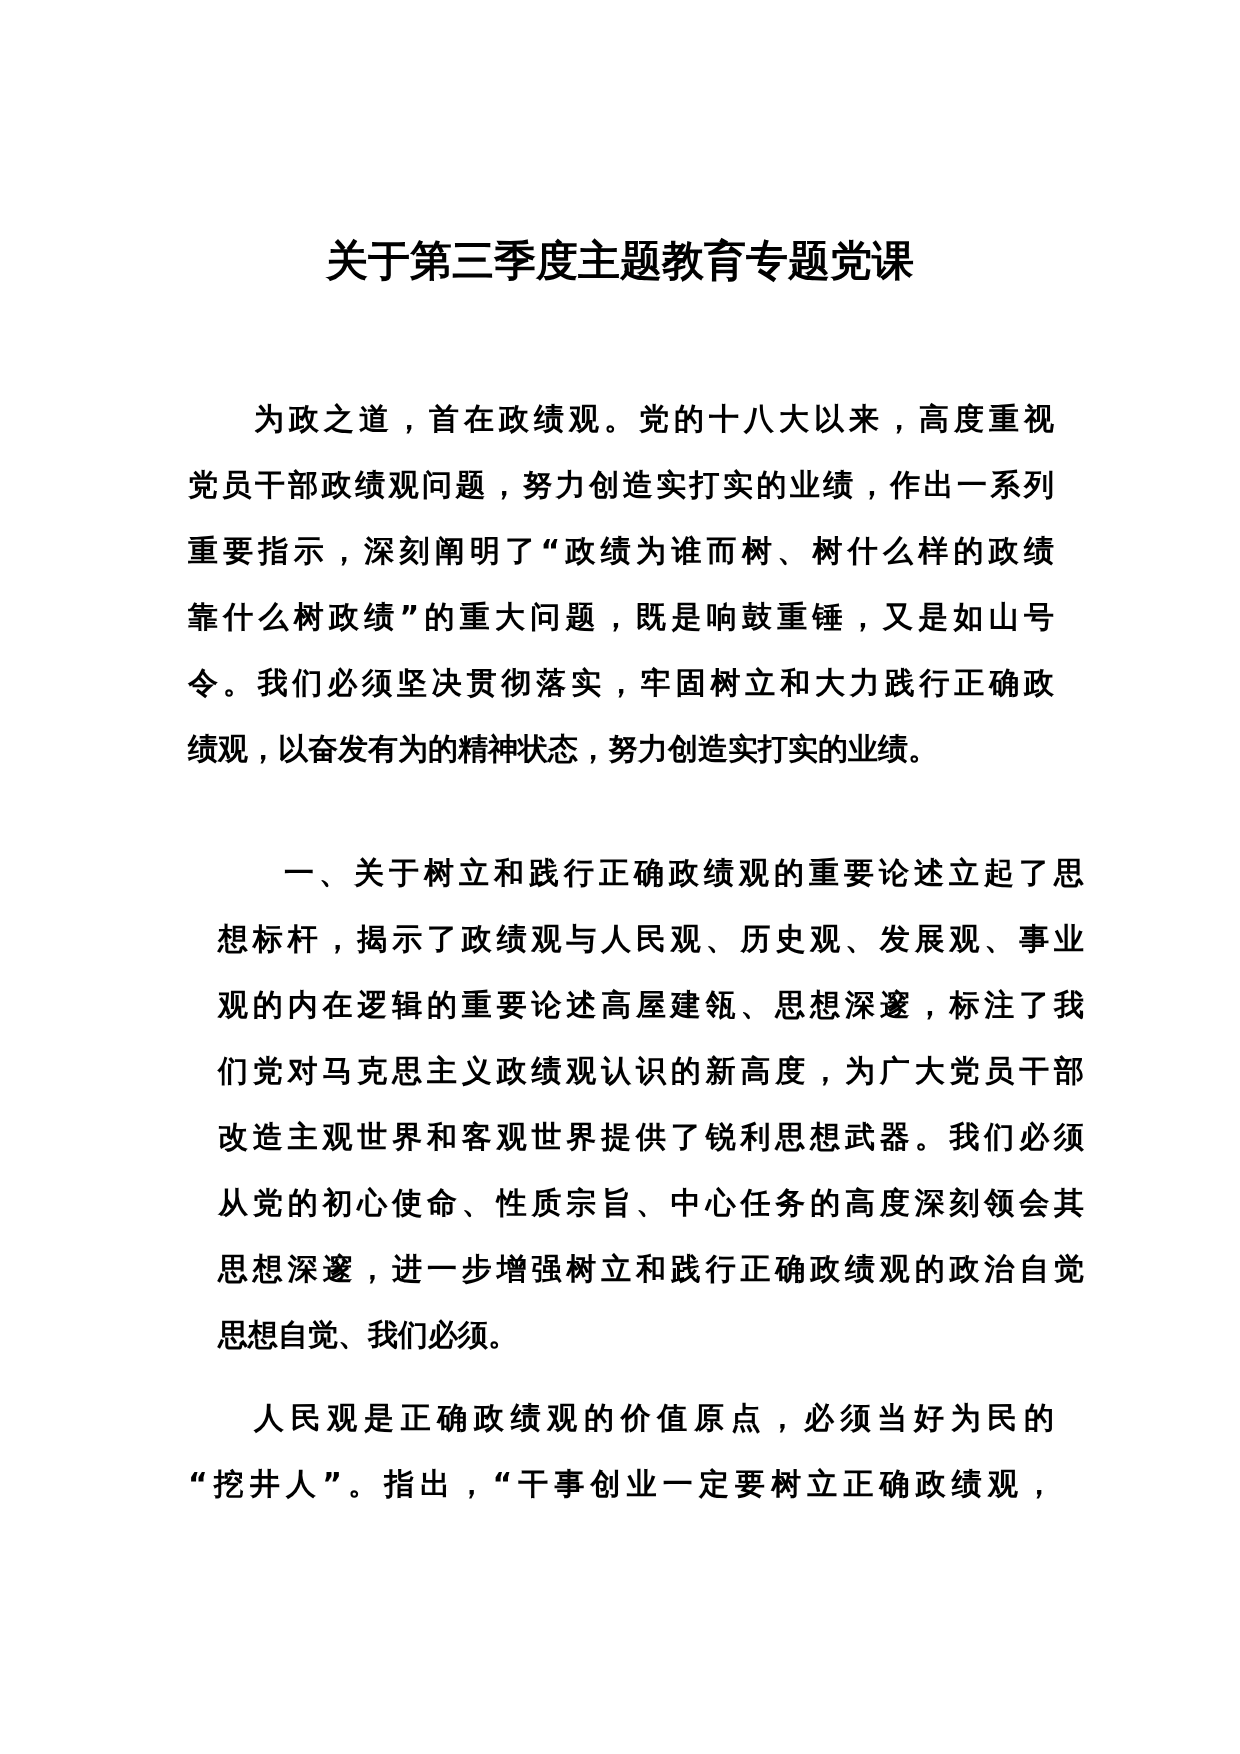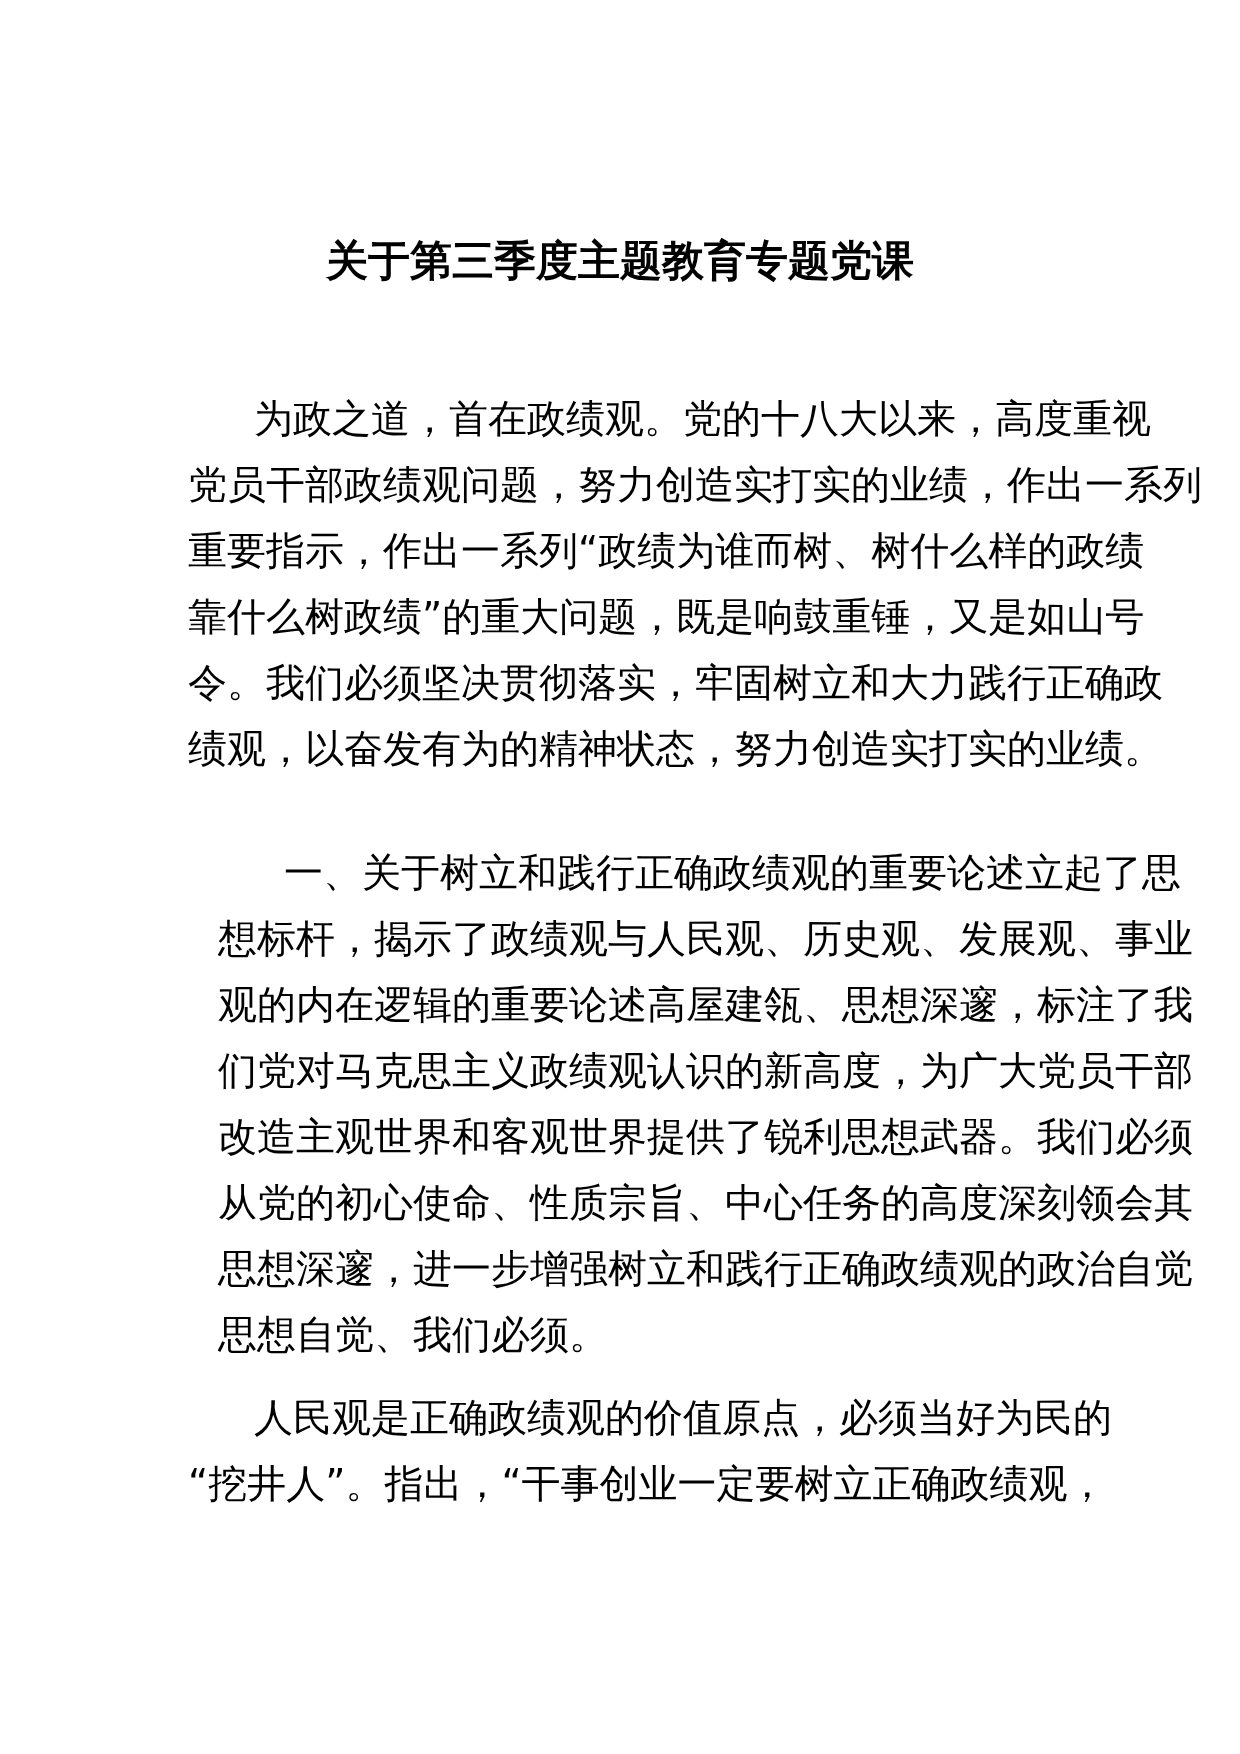--- a/index.html
+++ b/index.html
@@ -36,24 +36,25 @@
     }
     .body-block {
       position: absolute;
       left: 188px;
       width: 866px;
     }
     .line {
       display: block;
       height: 66px;
       line-height: 66px;
-      font-size: 39px;
+      font-size: 30px;
       white-space: nowrap;
       text-align: justify;
       text-align-last: justify;
+      font-weight: bold;
     }
     .line.last {
       text-align: right;
       text-align-last: left;
     }
     .line.indent {
       padding-left: 66px;
     }
     #para1 { top: 386px; }
     #para2 { top: 840px; margin-left: 30px; }
@@ -61,21 +62,21 @@
   </style>
 </head>
 <body>
 
 <div class="page">
   <div class="title">关于第三季度主题教育专题党课</div>
 
   <div class="body-block" id="para1">
     <span class="line indent">为政之道，首在政绩观。党的十八大以来，高度重视</span>
     <span class="line">党员干部政绩观问题，努力创造实打实的业绩，作出一系列</span>
-    <span class="line">重要指示，作出一系列“政绩为谁而树、树什么样的政绩</span>
+    <span class="line">重要指示，深刻阐明了“政绩为谁而树、树什么样的政绩</span>
     <span class="line">靠什么树政绩”的重大问题，既是响鼓重锤，又是如山号</span>
     <span class="line">令。我们必须坚决贯彻落实，牢固树立和大力践行正确政</span>
     <span class="line last">绩观，以奋发有为的精神状态，努力创造实打实的业绩。</span>
   </div>
 
   <div class="body-block" id="para2">
     <span class="line indent">一、关于树立和践行正确政绩观的重要论述立起了思</span>
     <span class="line">想标杆，揭示了政绩观与人民观、历史观、发展观、事业</span>
     <span class="line">观的内在逻辑的重要论述高屋建瓴、思想深邃，标注了我</span>
     <span class="line">们党对马克思主义政绩观认识的新高度，为广大党员干部</span>

